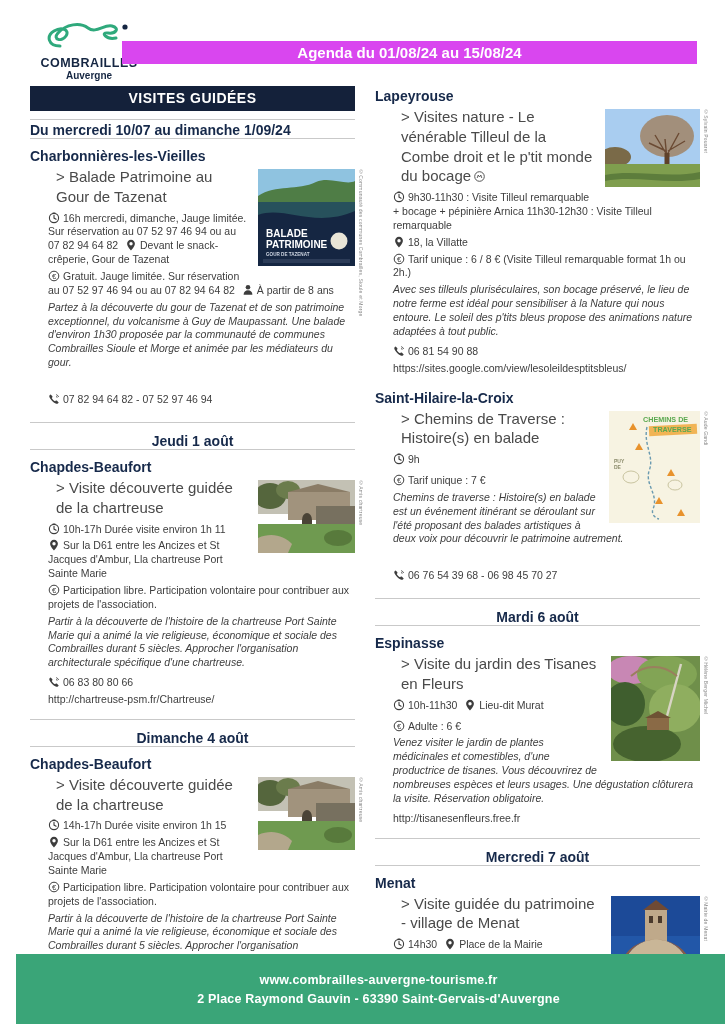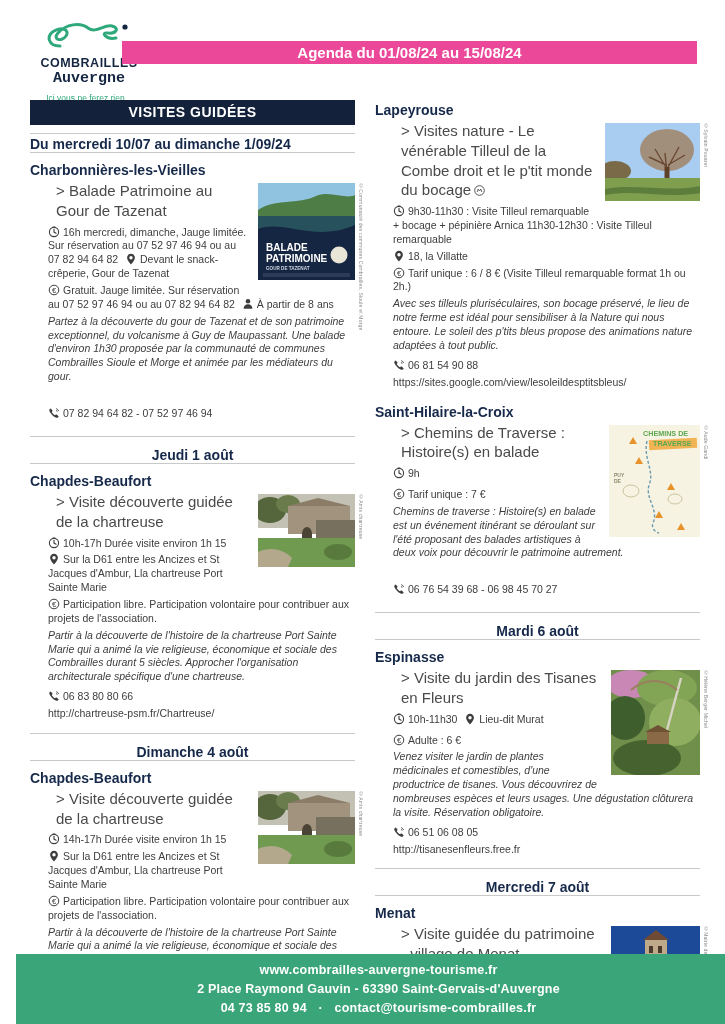--- a/index.html
+++ b/index.html
@@ -4,28 +4,28 @@
 <style>
   * { margin:0; padding:0; box-sizing:border-box; }
   html,body { background:#ffffff; }
   body { font-family:"Liberation Sans","DejaVu Sans",sans-serif; color:#3d3d3d; }
   .page { position:relative; width:725px; height:1024px; background:#fff; overflow:hidden; }
 
   
   .logo { position:absolute; left:34px; top:20px; width:110px; text-align:center; }
   .logo-mark { display:block; margin:0 auto 2px; }
   .logo-title { font-size:12.5px; font-weight:bold; color:#152642; letter-spacing:.5px; }
-  .logo-sub { font-size:15px; font-weight:bold; color:#152642;font-family:Liberation Mono, monospace; }
+  .logo-sub { font-size:10px; font-weight:bold; color:#152642; }
   .logo-tagline { margin-top:6px; font-size:8.5px; color:#2fa97c; }
   .agenda-banner { position:absolute; left:122px; top:41px; width:575px; height:23px;
-    background:#ec4899; color:#fff; font-size:15px; font-weight:bold;
+    background:#d946ef; color:#fff; font-size:15px; font-weight:bold;
     display:flex; align-items:center; justify-content:center; }
 
   
-  .col { position:absolute; top:100px; width:325px; }
+  .col { position:absolute; top:86px; width:325px; }
   .col-left { left:30px; }
   .col-right { left:375px; }
 
   .section-banner { background:#14213a; color:#fff; font-size:14px; font-weight:bold;
     letter-spacing:.5px; text-align:center; padding:4px 0 5px; }
 
   .rule { height:1px; background:#c9c9c9; }
   .date-heading { font-size:14px; font-weight:bold; color:#16294a;
     padding:2px 0 0; border-bottom:1px solid #c9c9c9; }
   .mt6 { margin-top:8px;text-align:center; } .mt12 { margin-top:12px; }
@@ -159,21 +159,21 @@
           <rect y="44" width="97" height="29" fill="#6f9a50"></rect>
           <path d="M0 73 L0 58 C14 52 26 56 34 64 L30 73 Z" fill="#b3a78c"></path>
           <ellipse cx="80" cy="58" rx="14" ry="8" fill="#587a3c"></ellipse>
         </svg>
         <span class="credit">©Amis chartreuse</span>
       </div>
       <div class="event-title">&gt; Visite découverte guidée de la chartreuse</div>
       <div class="row">
         <span class="icon"><svg viewBox="0 0 12 12">
               <use href="#i-clock"></use>
-            </svg></span><span>10h-17h Durée visite environ 1h 15</span>
+            </svg></span><span>10h-17h Durée visite environ 1h 11</span>
       </div>
       <div class="row">
         <span class="icon"><svg viewBox="0 0 12 12">
               <use href="#i-pin"></use>
             </svg></span><span>Sur la D61 entre les Ancizes et St Jacques d'Ambur, Lla chartreuse Port Sainte Marie</span>
       </div>
       <div class="row">
         <span class="icon"><svg viewBox="0 0 12 12">
               <circle cx="6" cy="6" r="4.8" fill="none" stroke="#3d3d3d" stroke-width="1"></circle>
               <text x="6" y="8.6" font-size="7.5" text-anchor="middle" fill="#3d3d3d" font-family="Liberation Sans, sans-serif">€</text>
@@ -347,25 +347,20 @@
               <use href="#i-pin"></use>
             </svg></span><span>Lieu-dit Murat</span>
       </div>
       <div class="row" style="margin-top:7px">
         <span class="icon"><svg viewBox="0 0 12 12">
               <circle cx="6" cy="6" r="4.8" fill="none" stroke="#3d3d3d" stroke-width="1"></circle>
               <text x="6" y="8.6" font-size="7.5" text-anchor="middle" fill="#3d3d3d" font-family="Liberation Sans, sans-serif">€</text>
             </svg></span><span>Adulte : 6 €</span>
       </div>
       <div class="desc">Venez visiter le jardin de plantes médicinales et comestibles, d'une productrice de tisanes. Vous découvrirez de nombreuses espèces et leurs usages. Une dégustation clôturera la visite. Réservation obligatoire.</div>
-      <div class="row">
-        <span class="icon"><svg viewBox="0 0 12 12">
-              <use href="#i-phone"></use>
-            </svg></span><span>06 51 06 08 05</span>
-      </div>
       <a class="url" href="#">http://tisanesenfleurs.free.fr</a>
     </div>
 
     <div class="rule mt12"></div>
     <div class="date-heading mt6">Mercredi 7 août</div>
     <div class="town-heading">Menat</div>
     <div class="event">
       <div class="photo-wrap">
         <svg class="photo" width="89" height="104" viewBox="0 0 89 104">
           <rect width="89" height="104" fill="#2257a8"></rect>
@@ -401,20 +396,15 @@
             </svg></span><span>Gratuit.</span>
       </div>
       <div class="desc">La mairie de Menat et Renée Couppat, guide de Pays, vous invitent à une visite commentée du bourg.</div>
 
     </div>
   </div>
 
   <div class="footer">
     <a href="#">www.combrailles-auvergne-tourisme.fr</a>
     <div>2 Place Raymond Gauvin - 63390 Saint-Gervais-d'Auvergne</div>
-    <div>
-      <span>04 73 85 80 94</span>
-      <span style="margin:0 8px">·</span>
-      <a href="#">contact@tourisme-combrailles.fr</a>
-    </div>
   </div>
 
 </div>
 
 </body></html>

